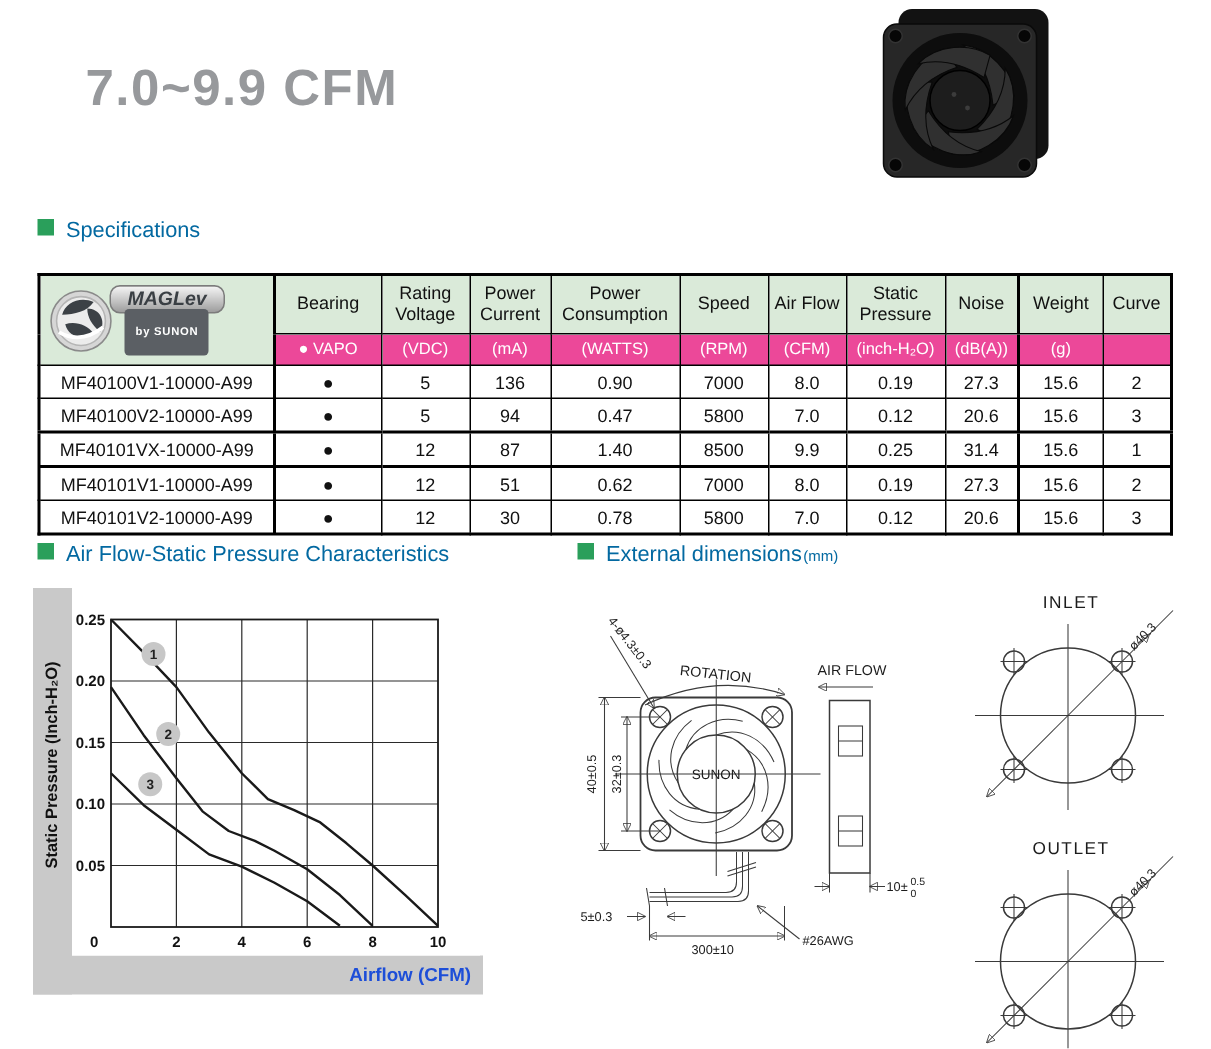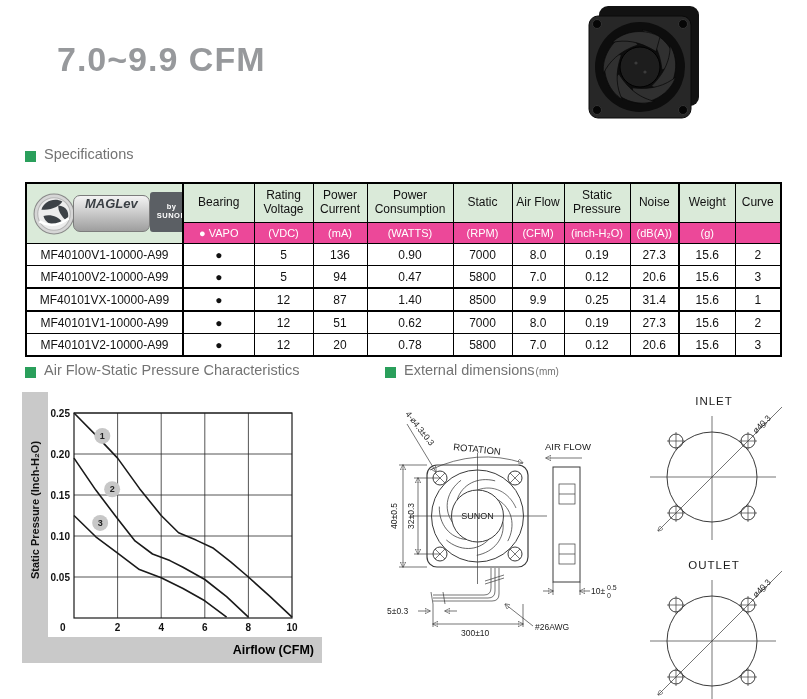--- a/index.html
+++ b/index.html
@@ -7,54 +7,54 @@
         font-family:"Liberation Sans",sans-serif;color:#111;}
 
   
   .title{position:absolute;left:57px;top:40px;font-size:34px;font-weight:bold;
          color:#97999c;letter-spacing:1px;margin:0;}
 
   
   .photo{position:absolute;left:584px;top:6px;width:120px;height:116px;}
 
   
-  .sec{position:absolute;display:flex;align-items:flex-end;gap:8px;font-size:14.5px;color:#737373;}
+  .sec{position:absolute;display:flex;align-items:flex-start;gap:8px;font-size:14.5px;color:#0369a1;}
   .bullet{width:11px;height:11px;background:#2a9f5b;display:inline-block;flex:0 0 auto;}
   .sec small{font-size:10px;margin-left:1px;}
 
   
   table.spec{position:absolute;left:25px;top:182px;width:755px;border-collapse:collapse;
              table-layout:fixed;border:2px solid #000;font-size:12px;}
   table.spec th,table.spec td{border:1px solid #000;text-align:center;padding:0;
              font-weight:normal;overflow:hidden;}
   tr.hdr th{background:#daead9;height:38px;line-height:1.15;font-size:12px;}
   tr.units th{background:#ec4899;color:#fff;height:20px;font-size:11px;}
   table.spec td{height:21px;font-size:12px;}
   .thickL{border-left:2px solid #000 !important;}
   tr.thick td{border-top:2px solid #000 !important;}
   td.bearing{font-size:9px;}
   th.logo-cell{background:#daead9;}
 
   
   .maglev{display:flex;align-items:center;justify-content:flex-start;padding-left:6px;gap:2px;}
   .coin{width:42px;height:42px;flex:0 0 auto;}
-  .mag-right{display:flex;flex-direction:row;margin-left:-4px;}
+  .mag-right{display:flex;flex-direction:column;align-items:center;margin-left:-4px;}
   .pill{background:linear-gradient(#f4f4f4,#9e9e9e);border:1px solid #7c7c7c;border-radius:7px;
         padding:1px 11px;font-size:13px;font-weight:bold;font-style:italic;color:#3a3f44;}
   .subpill{background:#5b5f64;color:#fff;font-size:7.5px;font-weight:bold;border-radius:3px;
         padding:11px 7px;margin-top:-3px;letter-spacing:.5px;}
 
   
   .chart{position:absolute;left:22px;top:392px;width:300px;height:271px;}
   .vband{position:absolute;left:0;top:0;width:26px;height:271px;background:#c9c9c9;}
   .hband{position:absolute;left:0;top:245px;width:300px;height:26px;background:#c9c9c9;
          display:flex;align-items:center;justify-content:flex-end;padding-right:8px;box-sizing:border-box;}
   .ylab{position:absolute;left:-86px;top:112px;width:198px;text-align:center;
         transform:rotate(-90deg);font-size:11px;font-weight:bold;white-space:nowrap;color:#111;}
-  .xlab{font-size:12.5px;font-weight:bold;color:#000000;}
+  .xlab{font-size:12.5px;font-weight:bold;color:#1d4ed8;}
   .plot{position:absolute;left:26px;top:0;width:272px;height:245px;background:#fff;}
   .plot .grid{stroke:#2a2a2a;stroke-width:0.8;}
   .plot .frame{fill:none;stroke:#1a1a1a;stroke-width:1.2;}
   .plot .curve{fill:none;stroke:#1a1a1a;stroke-width:1.6;stroke-linejoin:round;}
   .plot .tick{font-size:10px;font-weight:bold;fill:#111;}
   .plot .badge{fill:#c7c7c7;}
   .plot .badge-t{font-size:9px;font-weight:bold;fill:#222;}
 
   
   svg text{font-family:"Liberation Sans",sans-serif;fill:#1c1c1c;}
@@ -130,21 +130,21 @@
             <div class="mag-right">
               <div class="pill">MAGLev</div>
               <div class="subpill">by SUNON</div>
             </div>
           </div>
         </th>
       <th class="thickL">Bearing</th>
           <th>Rating Voltage</th>
           <th>Power Current</th>
           <th>Power Consumption</th>
-          <th>Static</th>
+          <th>Speed</th>
           <th>Air Flow</th>
           <th>Static Pressure</th>
           <th>Noise</th>
           <th class="thickL">Weight</th>
           <th>Curve</th>
         </tr>
       <tr class="units" id="head-units">
           <th class="thickL">● VAPO</th>
           <th>(VDC)</th>
           <th>(mA)</th>
@@ -207,21 +207,21 @@
           <td>8.0</td>
           <td>0.19</td>
           <td>27.3</td>
           <td class="thickL">15.6</td>
           <td>2</td>
         </tr>
         <tr>
           <td>MF40101V2-10000-A99</td>
           <td class="bearing thickL">●</td>
           <td>12</td>
-          <td>20</td>
+          <td>30</td>
           <td>0.78</td>
           <td>5800</td>
           <td>7.0</td>
           <td>0.12</td>
           <td>20.6</td>
           <td class="thickL">15.6</td>
           <td>3</td>
         </tr>
       </tbody>
   </table>

